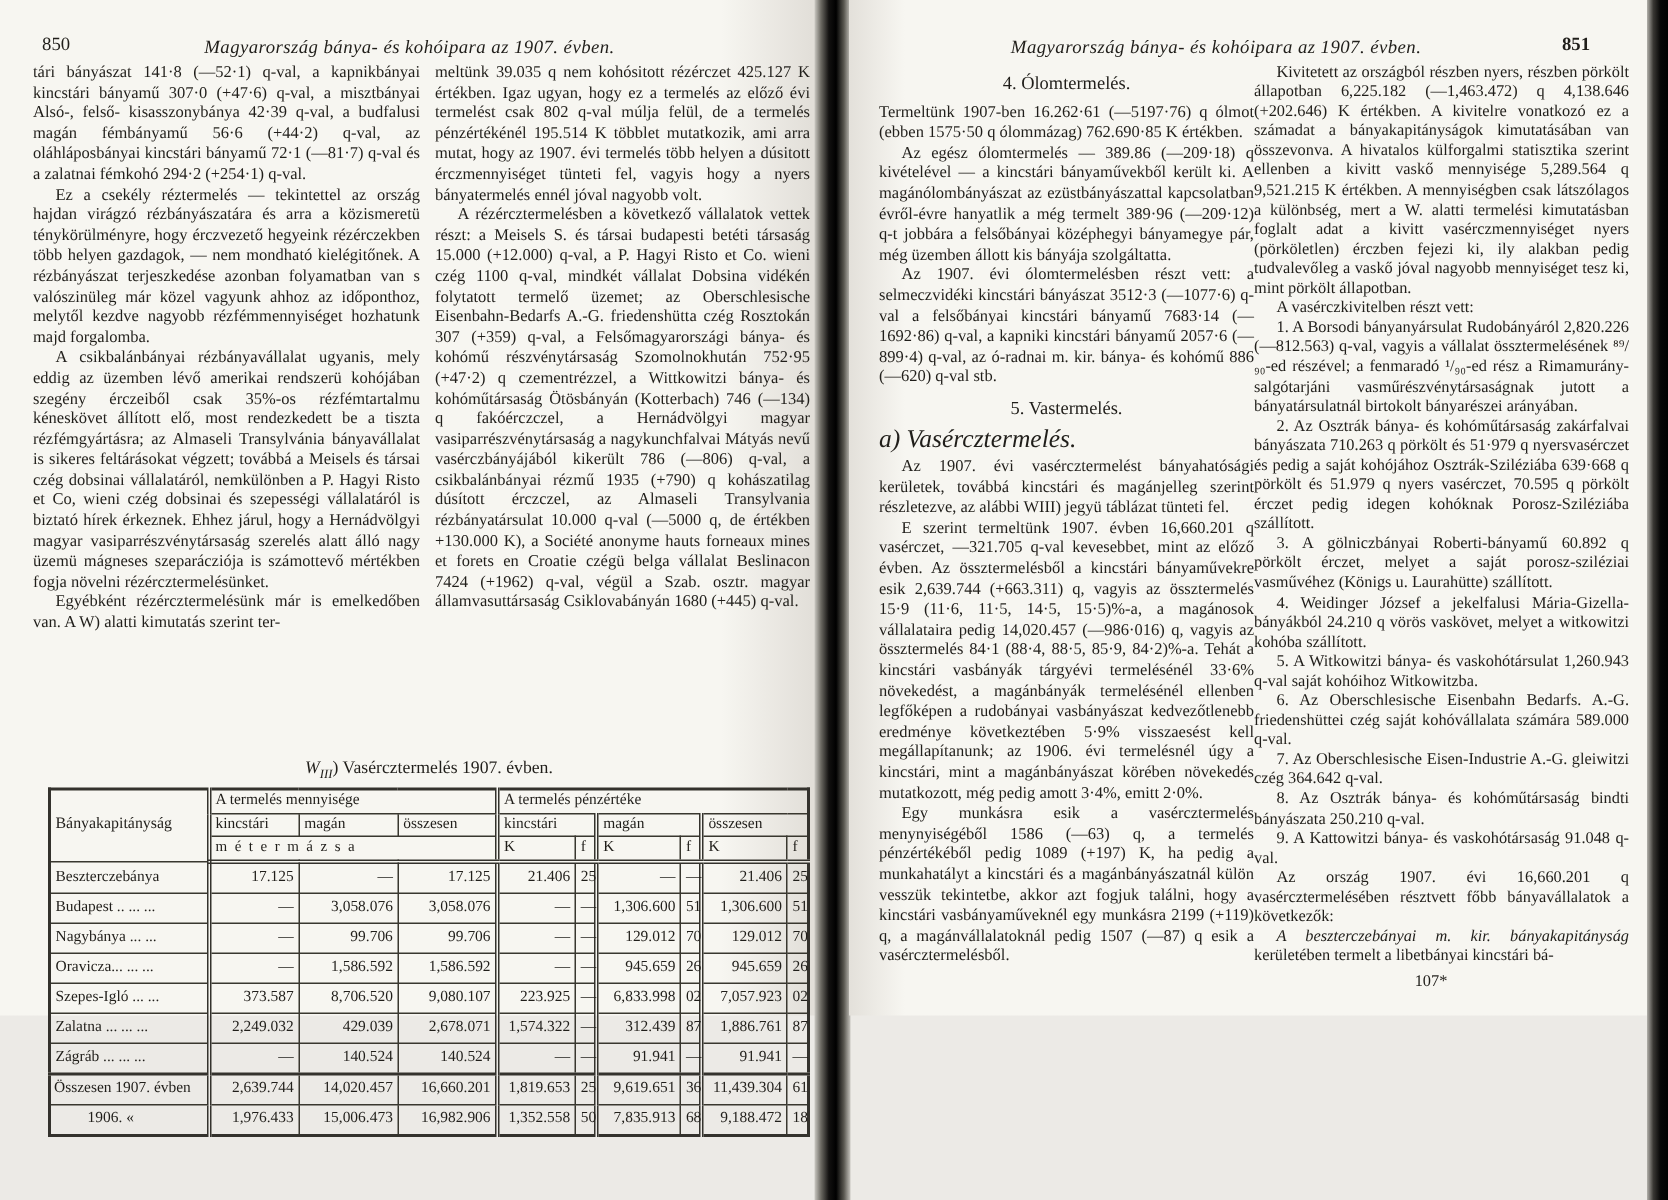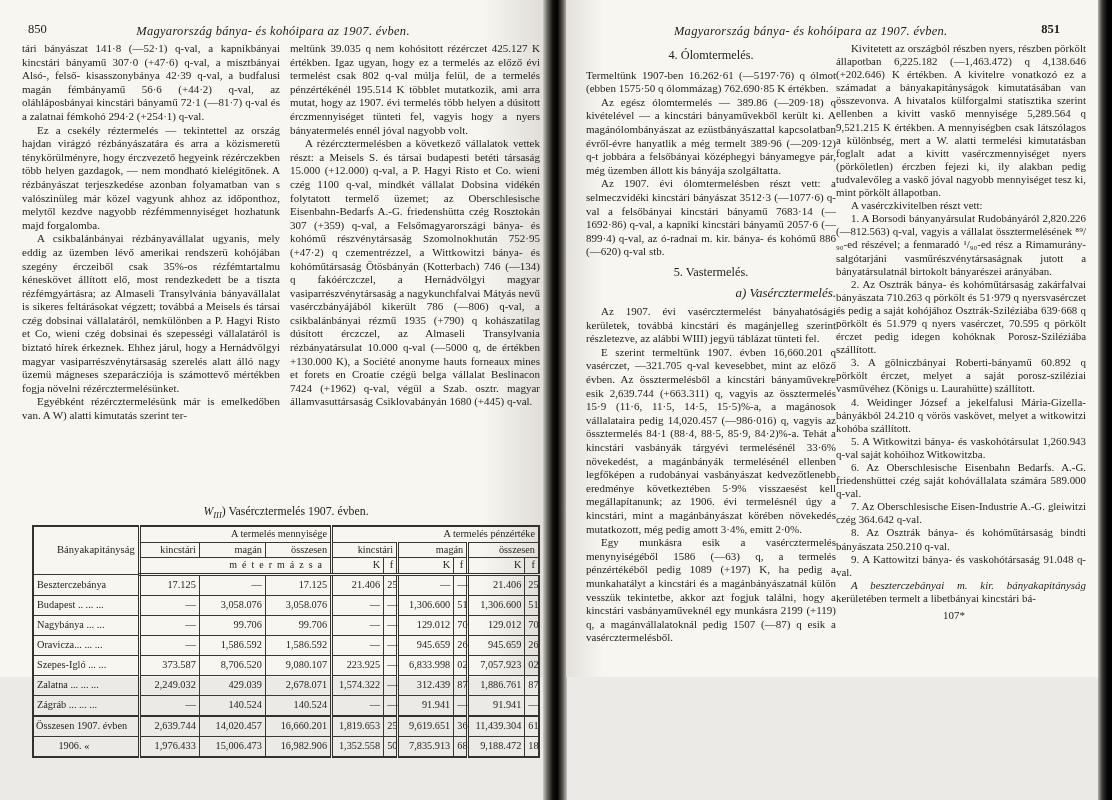--- a/index.html
+++ b/index.html
@@ -29,32 +29,32 @@
 
   .col{position:absolute;text-align:justify;font-size:11px;line-height:13.6px;}
   .lcol1{left:22px;top:42px;width:258px;}
   .lcol2{left:290px;top:42px;width:250px;}
   .rcol1{left:20px;top:42px;width:250px;}
   .rcol2{left:270px;top:42px;width:250px;font-size:10.9px;line-height:13.1px;}
 
   p{margin:0;text-indent:15px;}
   p.cont{text-indent:0;}
   .h-num{text-align:center;font-size:12.3px;margin:7px 0 6px;text-indent:0;}
-  .h-sub{text-align:right;font-size:13px;font-style:italic;margin:2px 0 6px;text-indent:0;}
+  .h-sub{text-align:left;font-size:17px;font-style:italic;margin:2px 0 6px;text-indent:0;}
   .signature{text-align:center;padding-right:14px;margin-top:4px;text-indent:0;}
 
   .table-wrap{position:absolute;left:32px;top:504px;width:508px;}
   .table-title{text-align:center;font-size:11.8px;margin:0 0 5px;}
   .table-title .w{font-style:italic;}
   .table-title sub{font-style:italic;font-size:8.5px;}
   table.prod{border-collapse:collapse;width:508px;table-layout:fixed;
     font-size:10.3px;border:2px solid #34322d;}
   table.prod th,table.prod td{border:1px solid #39372f;font-weight:normal;
     padding:1px 3px;vertical-align:middle;line-height:12.5px;}
-  table.prod thead th{text-align:right;margin-top:41px;}
+  table.prod thead th{text-align:left;margin-top:41px;}
   th.stub-h{font-size:10.6px;}
   tr.unit-row th{border-bottom:3px double #34322d;}
   th.unit{letter-spacing:5px;font-size:10px;}
   td.stub{text-align:left;padding-left:6px;white-space:nowrap;overflow:hidden;}
   td.num{text-align:right;padding-right:5px;white-space:nowrap;}
   td.fcol{text-align:center;padding:1px 1px;}
   .grp{border-left:3px double #34322d !important;}
   tr.first-total td{border-top:2px solid #34322d;}
   tr.total td.stub{padding-left:2px;}
   tr td.stub-right{text-align:center;padding-right:26px;}
@@ -258,16 +258,17 @@
     <p>A vasérczkivitelben részt vett:</p>
     <p>1. A Borsodi bányanyársulat Rudobányáról 2,820.226 (—812.563) q-val, vagyis a vállalat össztermelésének ⁸⁹/₉₀-ed részével; a fenmaradó ¹/₉₀-ed rész a Rimamurány-salgótarjáni vasműrészvénytársaságnak jutott a bányatársulatnál birtokolt bányarészei arányában.</p>
     <p>2. Az Osztrák bánya- és kohóműtársaság zakárfalvai bányászata 710.263 q pörkölt és 51·979 q nyersvasérczet és pedig a saját kohójához Osztrák-Sziléziába 639·668 q pörkölt és 51.979 q nyers vasérczet, 70.595 q pörkölt érczet pedig idegen kohóknak Porosz-Sziléziába szállított.</p>
     <p>3. A gölniczbányai Roberti-bányamű 60.892 q pörkölt érczet, melyet a saját porosz-sziléziai vasművéhez (Königs u. Laurahütte) szállított.</p>
     <p>4. Weidinger József a jekelfalusi Mária-Gizella-bányákból 24.210 q vörös vaskövet, melyet a witkowitzi kohóba szállított.</p>
     <p>5. A Witkowitzi bánya- és vaskohótársulat 1,260.943 q-val saját kohóihoz Witkowitzba.</p>
     <p>6. Az Oberschlesische Eisenbahn Bedarfs. A.-G. friedenshüttei czég saját kohóvállalata számára 589.000 q-val.</p>
     <p>7. Az Oberschlesische Eisen-Industrie A.-G. gleiwitzi czég 364.642 q-val.</p>
     <p>8. Az Osztrák bánya- és kohóműtársaság bindti bányászata 250.210 q-val.</p>
     <p>9. A Kattowitzi bánya- és vaskohótársaság 91.048 q-val.</p>
+    <p>Az ország 1907. évi 16,660.201 q vasércztermelésében résztvett főbb bányavállalatok a következők:</p>
     <p><em>A beszterczebányai m. kir. bányakapitányság</em><span> kerületében termelt a libetbányai kincstári bá-</span></p>
     <p class="signature">107*</p>
   </div>
 </div>
 
 </body></html>

